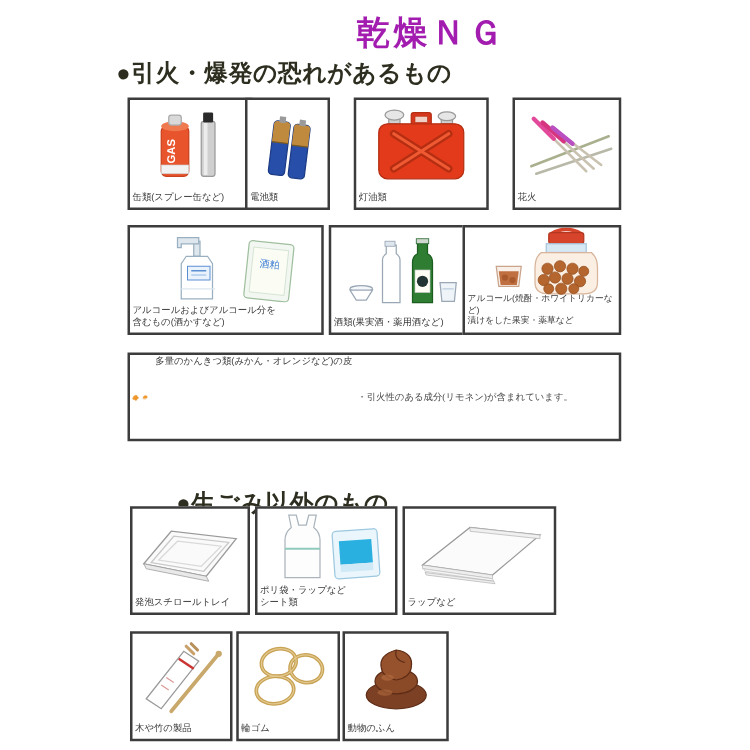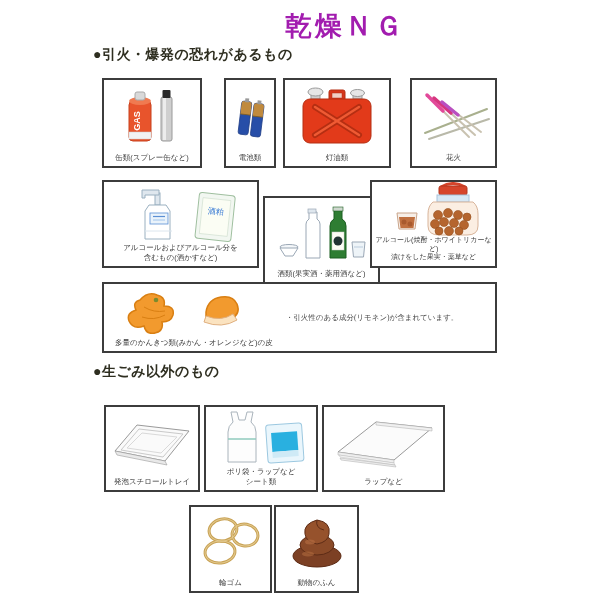--- a/index.html
+++ b/index.html
@@ -1,28 +1,28 @@
 <!DOCTYPE html>
 <html><head>
 <meta charset="utf-8">
 <style>
   html,body{margin:0;padding:0;background:#fff;}
   #page{position:relative;width:600px;height:600px;background:#ffffff;overflow:hidden;
         font-family:"Liberation Sans","DejaVu Sans",sans-serif;color:#2e2e20;}
   .title{position:absolute;top:8px;left:0;width:600px;text-align:center;
          font-size:27px;font-weight:bold;letter-spacing:3px;color:#a21caf;margin-left:45px;}
-  .section-heading{position:absolute;left:93px;font-size:14px;font-weight:bold;color:#2e2e20;letter-spacing:0.5px;}
+  .section-heading{position:absolute;left:93px;font-size:19px;font-weight:bold;color:#2e2e20;letter-spacing:0.5px;}
   .box{position:absolute;box-sizing:border-box;background:#fff;border:2px solid #3c3c3c;
        display:flex;flex-direction:column;}
   .illus{flex:1;display:flex;align-items:center;justify-content:center;overflow:hidden;}
-  .caption{flex:0 0 auto;text-align:center;font-size:7.5px;line-height:1.25;color:#3a3a3a;
+  .caption{flex:0 0 auto;font-size:7.5px;line-height:1.25;color:#3a3a3a;
            padding:0 2px 4px 2px;}
   .caption.small{font-size:7px;}
   .cit-row{flex:1;display:flex;flex-direction:row;align-items:stretch;}
-  .cit-left{width:46%;display:flex;flex-direction:column;}
+  .cit-left{width:46%;display:flex;}
   .cit-right{flex:1;display:flex;flex-direction:column;justify-content:center;padding:4px 8px 4px 2px;}
   .note{font-size:7.5px;line-height:1.55;color:#474747;padding-left:8px;text-indent:-8px;font-family:Liberation Serif, serif;}
 </style>
 </head>
 <body>
 
 <div id="page">
 
   <div class="title">乾燥ＮＧ</div>
 
@@ -37,21 +37,21 @@
         <rect x="26" y="7" width="10" height="8" rx="2" fill="#d9d9d9" stroke="#aaaaaa"></rect>
         <text x="31" y="36" transform="rotate(-90 31 36)" font-size="9" font-weight="bold" fill="#ffffff" text-anchor="middle">GAS</text>
         <rect x="52" y="12" width="11" height="44" rx="2" fill="#cfcfcf" stroke="#9a9a9a"></rect>
         <rect x="54" y="13" width="3" height="42" fill="#ececec"></rect>
         <rect x="53.5" y="5" width="8" height="8" rx="1" fill="#2a2a2a"></rect>
       </svg>
     </div>
     <div class="caption">缶類(スプレー缶など)</div>
   </div>
 
-  <div class="box" style="left:224px;top:78px;width:52px;height:90px">
+  <div class="box" style="left:196px;top:78px;width:68px;height:90px">
     <div class="illus">
       <svg width="62" height="60" viewBox="0 0 62 60">
         <g transform="rotate(7 24 32)">
           <rect x="18" y="11" width="13" height="43" rx="3" fill="#274ea8" stroke="#1d3c85"></rect>
           <path d="M18 14 q0 -3 3 -3 h7 q3 0 3 3 v14 h-13 z" fill="#c08a3e"></path>
           <rect x="22" y="7" width="5" height="5" fill="#9a9a9a"></rect>
           <line x1="18" y1="28" x2="31" y2="28" stroke="#7a5a20" stroke-width="1"></line>
         </g>
         <g transform="rotate(7 42 34)">
           <rect x="34" y="14" width="13" height="43" rx="3" fill="#274ea8" stroke="#1d3c85"></rect>
@@ -115,21 +115,21 @@
           <text x="104" y="30" font-size="8" fill="#3a7bd5" text-anchor="middle">酒粕</text>
         </g>
       </svg>
     </div>
     <div class="caption">
       <div>アルコールおよびアルコール分を</div>
       <div>含むもの(酒かすなど)</div>
     </div>
   </div>
 
-  <div class="box" style="left:263px;top:196px;width:117px;height:88px">
+  <div class="box" style="left:263px;top:180px;width:117px;height:88px">
     <div class="illus">
       <svg width="96" height="58" viewBox="0 0 96 58">
         <ellipse cx="15" cy="43" rx="9" ry="2.5" fill="#f4f7fa" stroke="#9aa7b5"></ellipse>
         <path d="M6 44 h18 l-5 8 h-8 z" fill="#ffffff" stroke="#9aa7b5"></path>
         <path d="M32 20 q0 -3 3 -5 v-7 h8 v7 q3 2 3 5 v34 h-14 z" fill="#ffffff" stroke="#9aa7b5"></path>
         <rect x="34" y="5" width="8" height="4" fill="#dfe7ee" stroke="#9aa7b5" stroke-width="0.7"></rect>
         <path d="M56 54 v-32 q0 -5 4 -7 v-10 h8 v10 q4 2 4 7 v32 z" fill="#2e7d32" stroke="#1b5e20"></path>
         <rect x="59" y="3" width="10" height="4" fill="#cfd8cf" stroke="#1b5e20" stroke-width="0.6"></rect>
         <rect x="58" y="28" width="12" height="18" fill="#fdfdf5" stroke="#cccccc" stroke-width="0.5"></rect>
         <circle cx="64" cy="37" r="4.5" fill="#223333"></circle>
@@ -185,21 +185,21 @@
           </svg>
         </div>
         <div class="caption">多量のかんきつ類(みかん・オレンジなど)の皮</div>
       </div>
       <div class="cit-right">
         <div class="note">・引火性のある成分(リモネン)が含まれています。</div>
       </div>
     </div>
   </div>
 
-  <div class="section-heading" style="top:363px;">●生ごみ以外のもの</div>
+  <div class="section-heading" style="top:390px;margin-left:48px;">●生ごみ以外のもの</div>
 
   <div class="box" style="left:104px;top:405px;width:96px;height:87px">
     <div class="illus">
       <svg width="86" height="54" viewBox="0 0 86 54">
         <path d="M6 36 L28 10 L80 16 L56 46 Z" fill="#fafafa" stroke="#9a9a9a"></path>
         <path d="M12 35 L30 14 L74 19 L54 42 Z" fill="none" stroke="#c9c9c9"></path>
         <path d="M18 33 L33 18 L68 22 L52 38 Z" fill="none" stroke="#d9d9d9"></path>
         <path d="M6 36 L56 46 L58 50 L8 40 Z" fill="#e9e9e9" stroke="#9a9a9a" stroke-width="0.6"></path>
       </svg>
     </div>
@@ -230,20 +230,35 @@
         <path d="M10 38 L48 8 L104 14 L66 46 Z" fill="#fbfbfb" stroke="#9a9a9a"></path>
         <path d="M48 8 L104 14 L104 17 L48 11 Z" fill="#f0f0f0" stroke="#aaaaaa" stroke-width="0.5"></path>
         <path d="M10 38 L66 46 L66 49 L10 41 Z" fill="#eeeeee" stroke="#aaaaaa" stroke-width="0.5"></path>
         <path d="M11 41 L66 49 L67 51 L12 43 Z" fill="#f5f5f5" stroke="#bbbbbb" stroke-width="0.5"></path>
         <path d="M12 44 L67 51 L68 53 L13 46 Z" fill="#eeeeee" stroke="#aaaaaa" stroke-width="0.5"></path>
       </svg>
     </div>
     <div class="caption">ラップなど</div>
   </div>
 
+  <div class="box" style="left:104px;top:505px;width:82px;height:88px">
+    <div class="illus">
+      <svg width="72" height="60" viewBox="0 0 72 60">
+        <line x1="28" y1="57" x2="66" y2="11" stroke="#c9a86b" stroke-width="3" stroke-linecap="round"></line>
+        <circle cx="66" cy="11" r="2.5" fill="#c9a86b"></circle>
+        <line x1="40" y1="5" x2="46" y2="11" stroke="#caa06a" stroke-width="2.5" stroke-linecap="round"></line>
+        <line x1="44" y1="3" x2="49" y2="8" stroke="#b8905a" stroke-width="2.5" stroke-linecap="round"></line>
+        <polygon points="8,47 38,9 50,17 20,55" fill="#ffffff" stroke="#9a9a9a"></polygon>
+        <line x1="34" y1="15" x2="46" y2="23" stroke="#cc3333" stroke-width="2"></line>
+        <line x1="24" y1="30" x2="30" y2="34" stroke="#dd9999" stroke-width="1"></line>
+        <line x1="20" y1="36" x2="26" y2="40" stroke="#dd9999" stroke-width="1"></line>
+      </svg>
+    </div>
+    <div class="caption">木や竹の製品</div>
+  </div>
 
   <div class="box" style="left:274px;top:505px;width:85px;height:88px">
     <div class="illus">
       <svg width="74" height="56" viewBox="0 0 74 56">
         <ellipse cx="37" cy="42" rx="24" ry="11" fill="#7c4024" stroke="#5e2c16"></ellipse>
         <ellipse cx="37" cy="31" rx="17" ry="10" fill="#8a4a28" stroke="#5e2c16"></ellipse>
         <path d="M37 6 q14 2 12 14 q-1 8 -12 10 q-11 -2 -12 -10 q-2 -10 12 -14 z" fill="#96522c" stroke="#5e2c16"></path>
         <path d="M37 6 q-2 8 7 10" fill="none" stroke="#5e2c16" stroke-width="1"></path>
         <ellipse cx="30" cy="28" rx="5" ry="2.5" fill="#b06a3e" opacity="0.7"></ellipse>
         <ellipse cx="28" cy="40" rx="6" ry="2.5" fill="#b06a3e" opacity="0.6"></ellipse>

